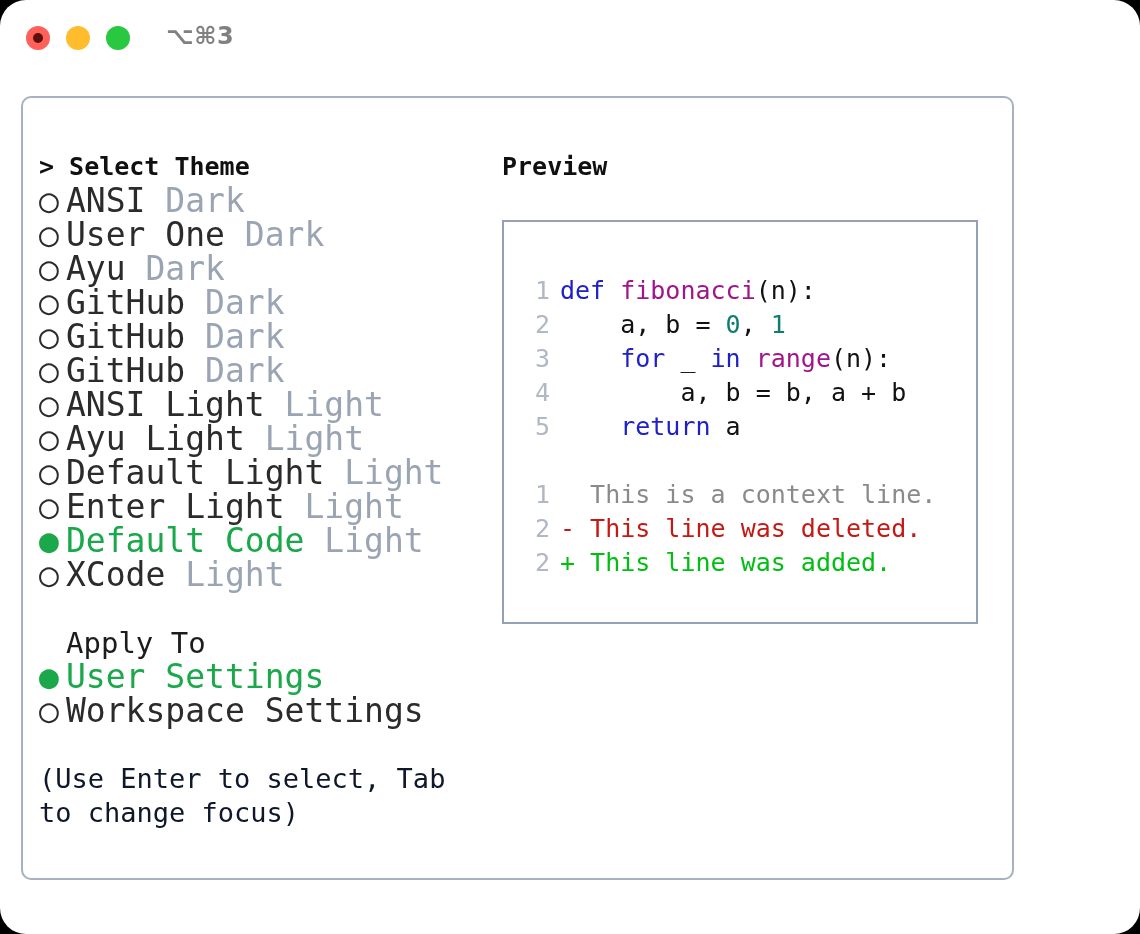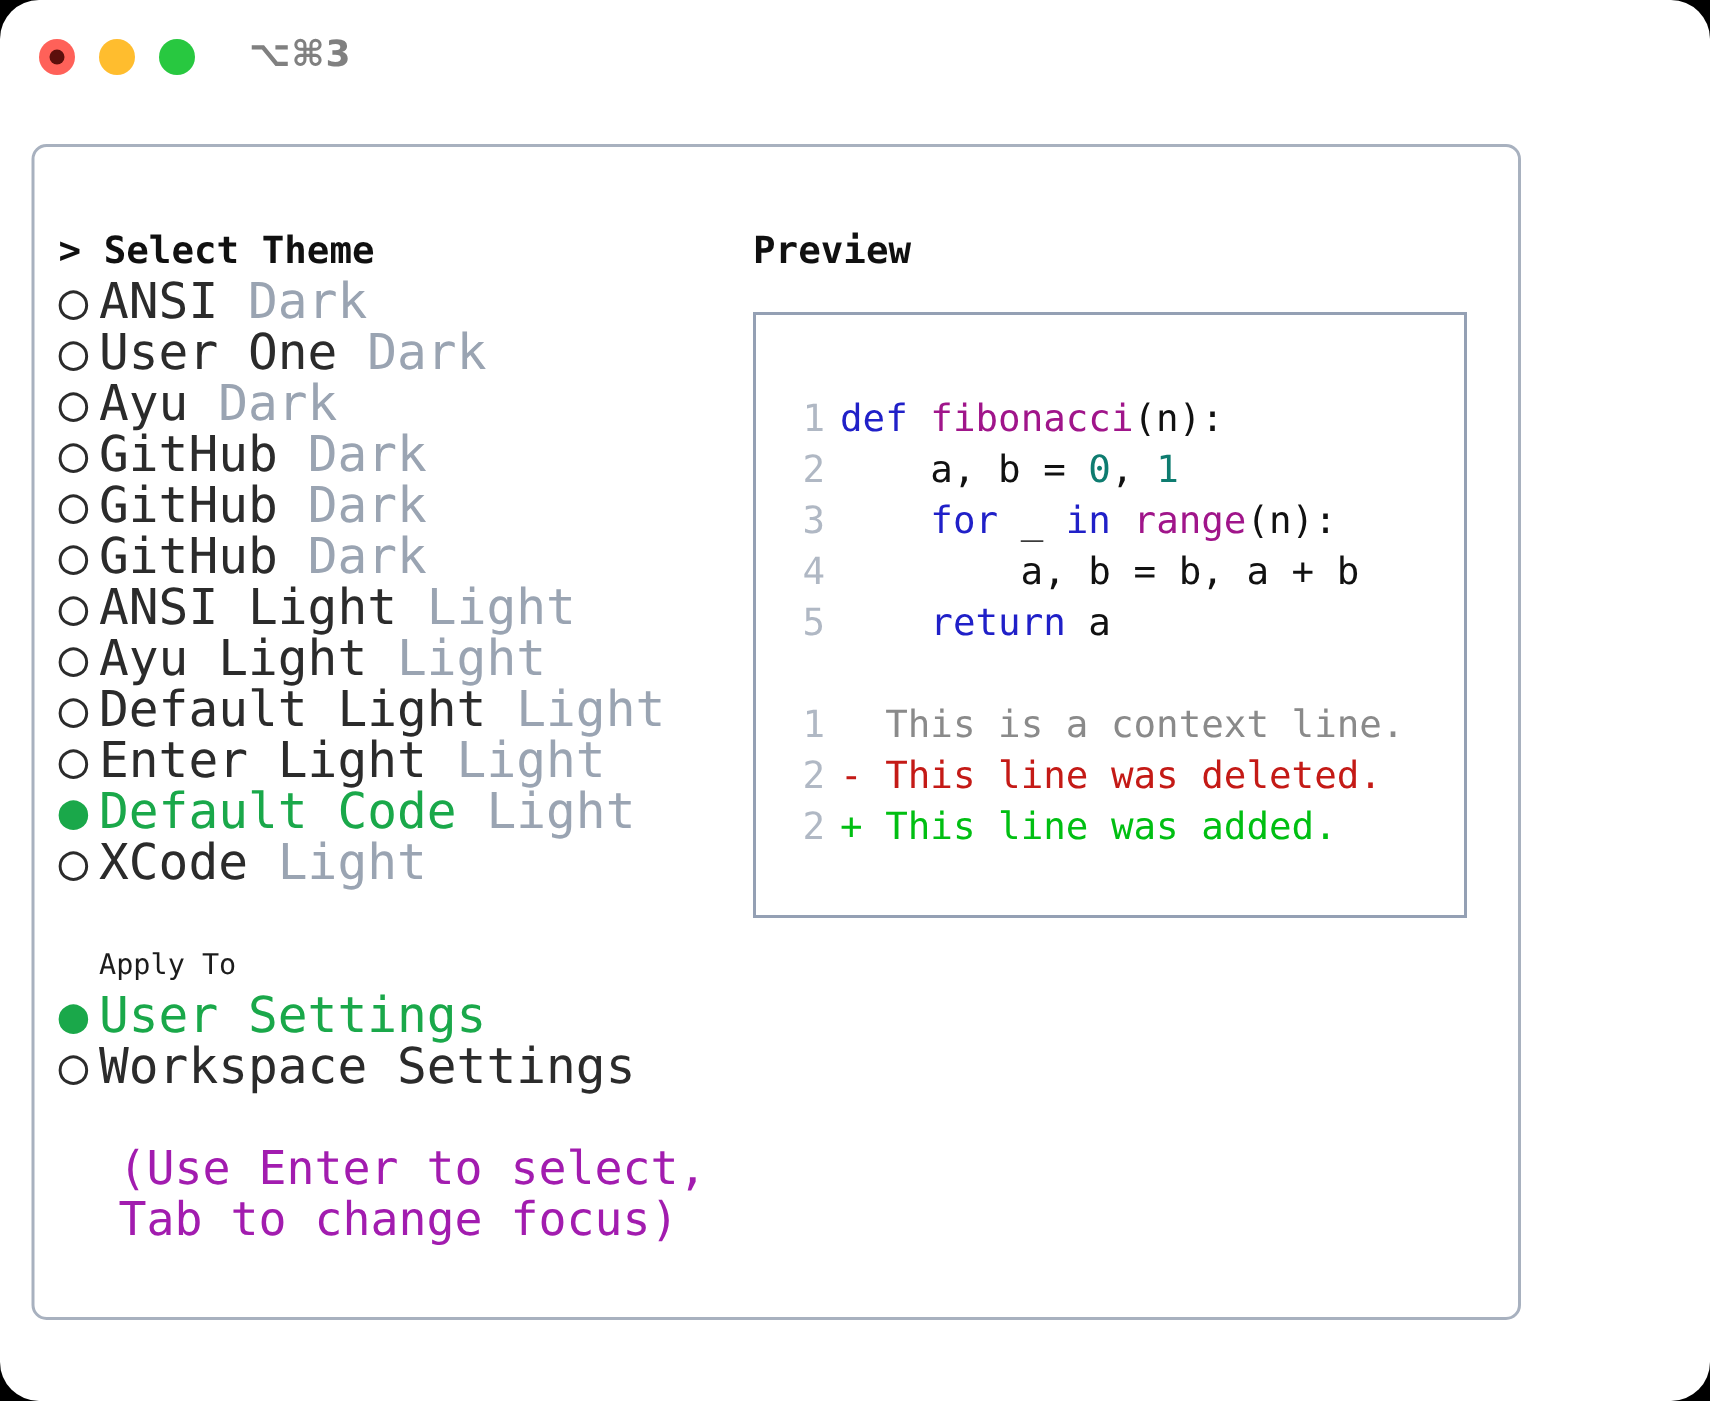--- a/index.html
+++ b/index.html
@@ -97,21 +97,21 @@
   }
   
   .heading {
     font-size: 25px;
     font-weight: bold;
     color: #101010;
     line-height: 34px;
     white-space: pre;
   }
   .section-heading {
-    font-size: 19px;
+    font-size: 29px;
     color: #1c1c1c;
     line-height: 34px;
     white-space: pre;
     padding-left: 27px;
   }
   
   .opt {
     font-size: 33px;
     line-height: 34px;
     color: #2b2b2b;
@@ -128,30 +128,29 @@
     color: #1aa84a;
   }
   .opt .tag {
     color: #9aa4b2;
   }
   .spacer-row {
     height: 34px;
   }
   .hint {
     margin-top: 34px;
-    font-size: 31px;
-    line-height: 34px;
-    color: #a21caf;
+    font-size: 27px;
+    line-height: 34px;
+    color: #0f172a;
     white-space: pre-wrap;
     width: 420px;
-    margin-left: 40px;
   }
   
   .preview-box {
-    margin-top: 24px;
+    margin-top: 36px;
     width: 476px;
     height: 404px;
     border: 2px solid #94a0b4;
     box-sizing: border-box;
     background: #ffffff;
     position: relative;
   }
   .code {
     position: absolute;
     left: 18px;

